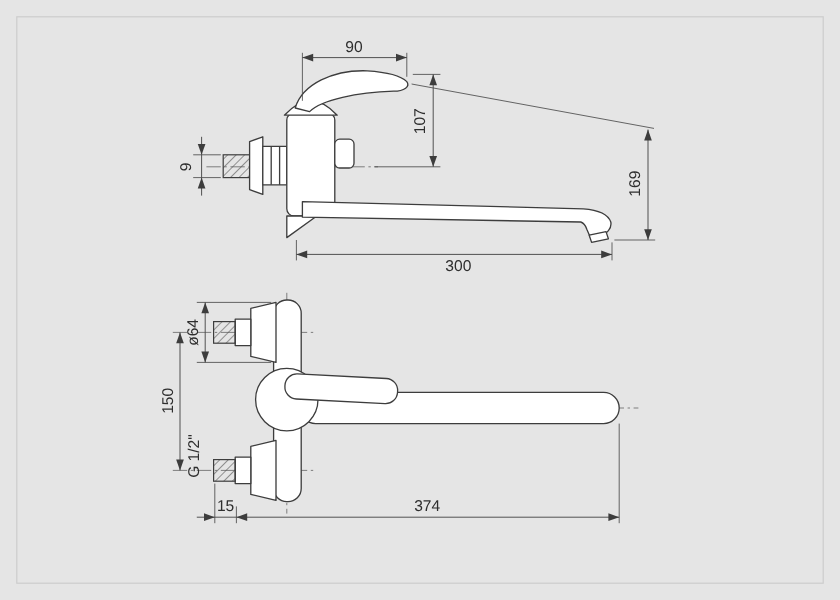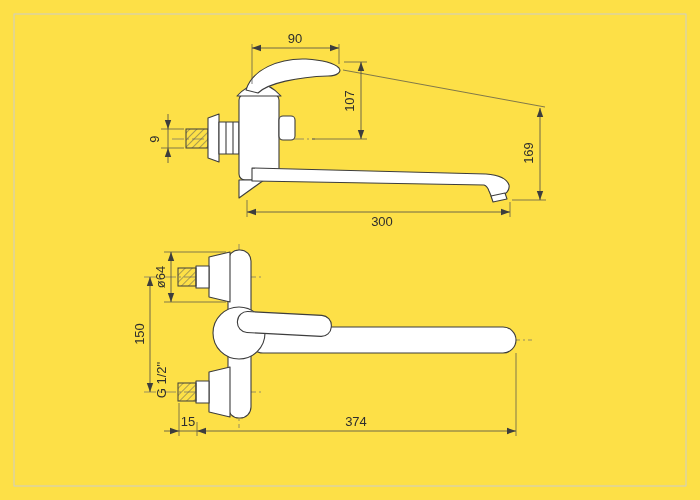--- a/index.html
+++ b/index.html
@@ -1,20 +1,20 @@
 <!DOCTYPE html>
 <html><head>
 <meta charset="utf-8">
 <style>
   html, body { margin: 0; padding: 0; background: #ffffff; }
   .canvas {
     position: relative;
     width: 700px;
     height: 500px;
-    background: #fde047;
+    background: #e5e5e5;
     font-family: "Liberation Sans", sans-serif;
     overflow: hidden;
   }
   svg { display: block; }
   .outline   { fill: #ffffff; stroke: #3d3d3d; stroke-width: 1.1; stroke-linejoin: round; }
   .outline-nf{ fill: none;    stroke: #3d3d3d; stroke-width: 1.1; stroke-linejoin: round; }
   .hatched   { fill: url(#hatch); stroke: #3d3d3d; stroke-width: 1; }
   .dimline   { stroke: #4a4a4a; stroke-width: 0.8; fill: none; }
   .extline   { stroke: #4a4a4a; stroke-width: 0.7; fill: none; }
   .cline     { stroke: #6a6a6a; stroke-width: 0.7; fill: none; stroke-dasharray: 12 3 2 3; }

